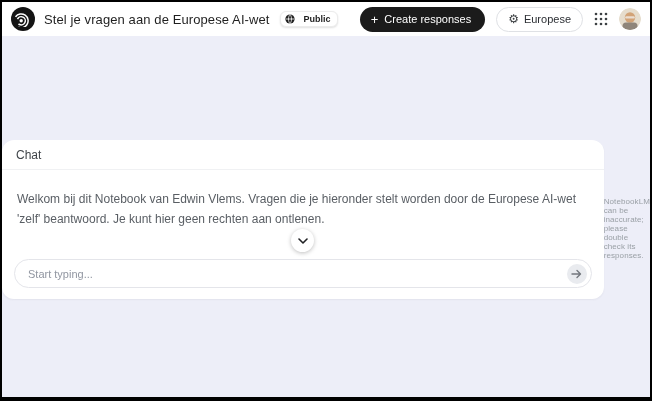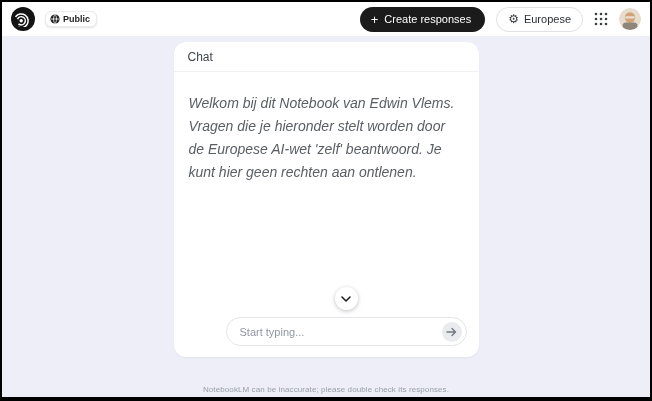--- a/index.html
+++ b/index.html
@@ -32,21 +32,21 @@
   }
   .title {
     margin-left: 9px;
     font-size: 13px; font-weight: 500; color: #1f1f1f;
     letter-spacing: 0.1px;
     white-space: nowrap;
     cursor: pointer;
   }
   .badge {
     margin-left: 10px;
-    display: inline-flex; align-items: center; gap: 3px;
+    display: inline-flex; align-items: center; gap: 9px;
     background: #ffffff;
     border: 1px solid #ececec;
     box-shadow: 0 1px 2px rgba(0,0,0,0.12);
     border-radius: 6px;
     height: 16px; padding: 0 6px 0 4px;
     font-size: 9px; font-weight: 700; color: #1f1f1f;
   }
   .topbar-right {
     margin-left: auto;
     display: flex; align-items: center; gap: 11px;
@@ -74,46 +74,45 @@
   .apps-grid { width: 14px; height: 14px; cursor: pointer; display: block; }
   .avatar {
     width: 22px; height: 22px; border-radius: 50%;
     overflow: hidden; cursor: pointer; flex: 0 0 22px;
     display: block;
   }
 
   
   .main {
     flex: 1;
-    display: flex; flex-direction: column; align-items: center;
+    display: flex; flex-direction: row; align-items: center;
     background: #edeef8;
     min-height: 0;
   }
   .panel {
     width: 305px;
     margin-top: 6px;
     background: #ffffff;
     border-radius: 12px;
     box-shadow: 0 1px 2px rgba(60,64,67,0.06);
     display: flex; flex-direction: column;
     flex: 1; min-height: 0;
   }
   .panel-header {
     padding: 8px 14px 7px;
     font-size: 12px; color: #3f4449;
     border-bottom: 1px solid #f0f1f3;
   }
   .panel-body {
     flex: 1;
     padding: 20px 15px 0;
-    font-size: 14px; line-height: 1.65; color: #595e64;
+    font-size: 12px; line-height: 1.65; color: #595e64;
     overflow: hidden;
-    font-style: italic;
-  }
-  .panel-bottom { padding: 0 12px 11px; margin-left: 40px; }
+  }
+  .panel-bottom { padding: 0 12px 11px; }
   .scroll-down-wrap { display: flex; justify-content: center; margin-bottom: 7px; }
   .scroll-down-btn {
     width: 23px; height: 23px; border-radius: 50%;
     background: #ffffff; border: none;
     box-shadow: 0 1px 4px rgba(0,0,0,0.25);
     display: flex; align-items: center; justify-content: center;
     cursor: pointer;
   }
   .input-row { position: relative; }
   .chat-input {
@@ -148,20 +147,21 @@
 <div class="frame">
 
   <div class="topbar">
     <div class="logo">
       <svg width="16" height="16" viewBox="0 0 16 16">
         <circle cx="6.2" cy="9.8" r="1.7" fill="#ffffff"></circle>
         <circle cx="6.2" cy="9.8" r="4.1" fill="none" stroke="#ffffff" stroke-width="1.5" stroke-dasharray="20 6" transform="rotate(205 6.2 9.8)"></circle>
         <circle cx="6.2" cy="9.8" r="6.9" fill="none" stroke="#ffffff" stroke-width="1.5" stroke-dasharray="31 13" transform="rotate(215 6.2 9.8)"></circle>
       </svg>
     </div>
+    <div class="title">Stel je vragen aan de Europese AI-wet</div>
     <div class="badge">
       <svg width="10" height="10" viewBox="0 0 10 10">
         <circle cx="5" cy="5" r="4.6" fill="#1f1f1f"></circle>
         <path d="M1 5 H9 M5 0.5 C3 2.5 3 7.5 5 9.5 M5 0.5 C7 2.5 7 7.5 5 9.5" stroke="#ffffff" stroke-width="0.8" fill="none"></path>
       </svg>
       <span>Public</span>
     </div>
 
     <div class="topbar-right">
       <button class="btn-create">

